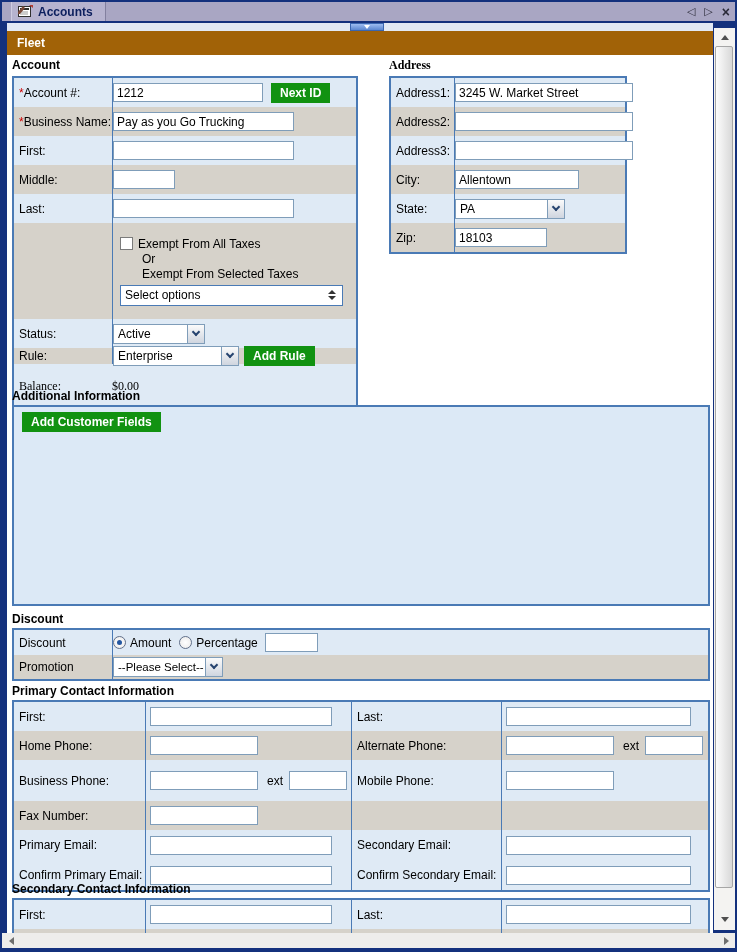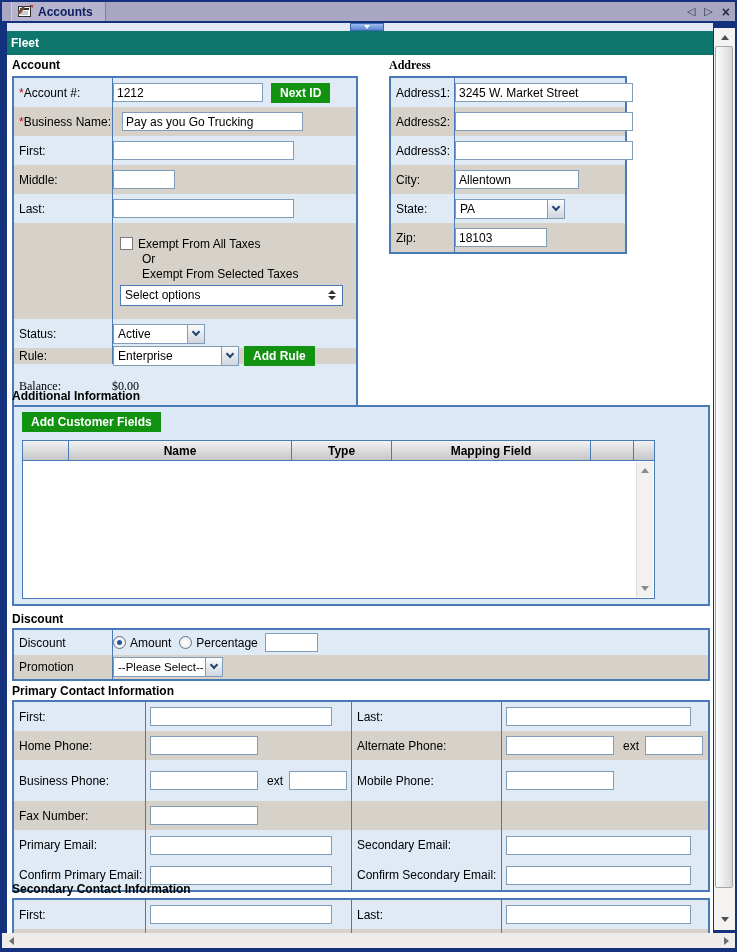--- a/index.html
+++ b/index.html
@@ -13,21 +13,21 @@
   .tab-controls { position:absolute; right:5px; top:0; height:19px; display:flex; align-items:center; gap:9px; color:#2a2a38; font-size:11px; }
   .tab-controls span { cursor:default; line-height:1; }
 
   
   .strip { position:absolute; left:7px; top:23px; width:706px; height:8px; background:#e2e9f4; }
   .collapse-btn { position:absolute; left:343px; top:0; width:34px; height:8px; background:linear-gradient(#9dbcf0,#5b86cf); border:1px solid #3a66b0; display:flex; align-items:center; justify-content:center; }
   .tri-down-w { width:0; height:0; border-left:3px solid transparent; border-right:3px solid transparent; border-top:4px solid #fff; }
 
   
   .window { position:absolute; left:7px; top:31px; width:706px; height:902px; background:#fff; }
-  .fleet { height:24px; background:#0f766e; color:#fff; font-weight:bold; line-height:24px; padding-left:4px; font-size:12px; }
+  .fleet { height:24px; background:#a16207; color:#fff; font-weight:bold; line-height:24px; padding-left:10px; font-size:12px; }
   .content { position:relative; height:878px; background:#fff; overflow:hidden; }
 
   .shead { position:absolute; font-weight:bold; font-size:12px; color:#000; }
   .fbox { position:absolute; border:2px solid #4a7ab5; background:#fff; }
 
   
   .frow { display:flex; align-items:center; }
   .blue { background:#dfeaf5; }
   .gray { background:#d6d2ca; }
   .lbl { flex:0 0 98px; padding-left:5px; align-self:stretch; display:flex; align-items:center; }
@@ -136,21 +136,21 @@
             <input type="text" class="txt" style="width: 150px;" value="1212">
             <span class="btn-green">Next ID</span>
           </div>
         </div>
         <div class="frow gray" style="height:29px;">
           <div class="lbl">
               <span class="req">*</span>
               <span>Business Name:</span>
             </div>
           <div class="fld">
-              <input type="text" class="txt" style="width: 181px; margin-left: 9px;" value="Pay as you Go Trucking">
+              <input type="text" class="txt" style="width: 181px;" value="Pay as you Go Trucking">
             </div>
         </div>
         <div class="frow blue" style="height:29px;">
           <div class="lbl">First:</div>
           <div class="fld">
               <input type="text" class="txt" style="width: 181px;">
             </div>
         </div>
         <div class="frow gray" style="height:29px;">
           <div class="lbl">Middle:</div>
@@ -254,36 +254,20 @@
           <div class="lbl">Zip:</div>
           <div class="fld">
               <input type="text" class="txt" style="width: 92px;" value="18103">
             </div>
         </div>
       </div>
 
       <div class="shead" style="left:5px; top:334px;">Additional Information</div>
       <div class="fbox ai-box" style="left:5px; top:350px; width:698px; height:201px;">
         <div class="btn-green ai-btn" style="margin-left:2px;">Add Customer Fields</div>
-        <div class="ai-table">
-          <div class="ai-header">
-            <div class="ai-hcell" style="width:45px;"></div>
-            <div class="ai-hcell" style="width:224px;">Name</div>
-            <div class="ai-hcell" style="width:100px;">Type</div>
-            <div class="ai-hcell" style="width:200px;">Mapping Field</div>
-            <div class="ai-hcell" style="width:43px;"></div>
-            <div class="ai-hcell" style="width:21px;"></div>
-          </div>
-          <div class="ai-body">
-            <div class="ai-scroll">
-              <span class="tri-up-g"></span>
-              <span class="tri-down-g"></span>
-            </div>
-          </div>
-        </div>
       </div>
 
       <div class="shead" style="left:5px; top:557px;">Discount</div>
       <div class="fbox" style="left:5px; top:573px; width:698px;">
         <div class="frow blue" style="height:25px;">
           <div class="lbl">Discount</div>
           <div class="fld">
             <span class="radio checked"></span>
             <span>Amount</span>
             <span class="radio" style="margin-left:8px;"></span>

